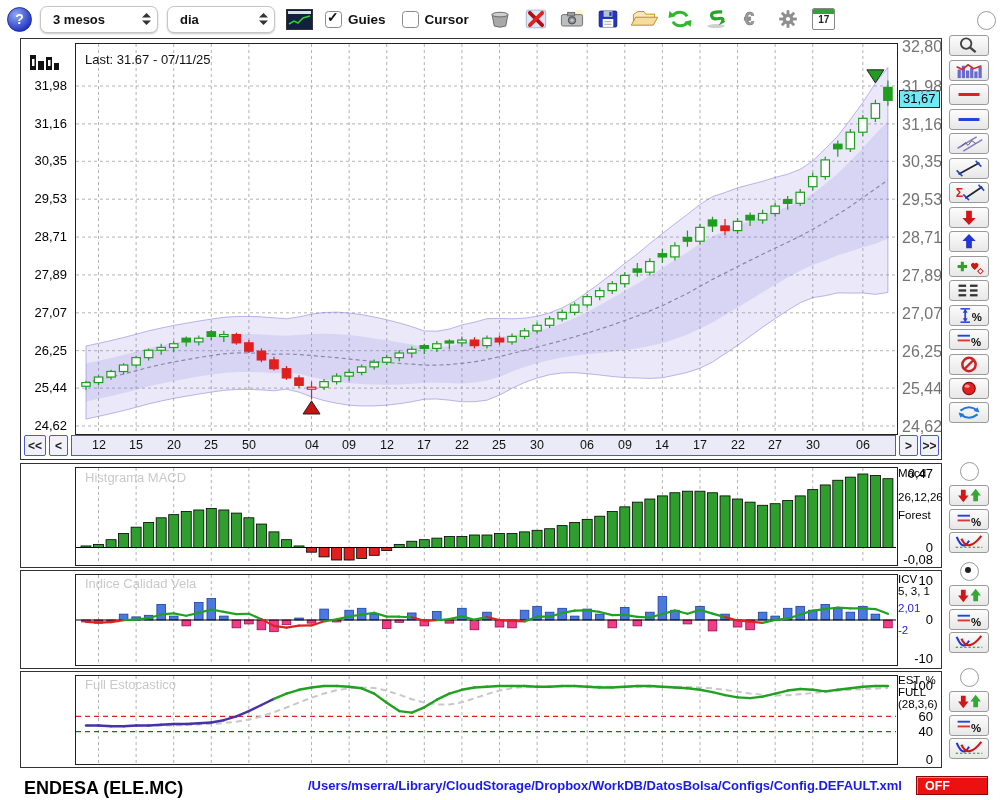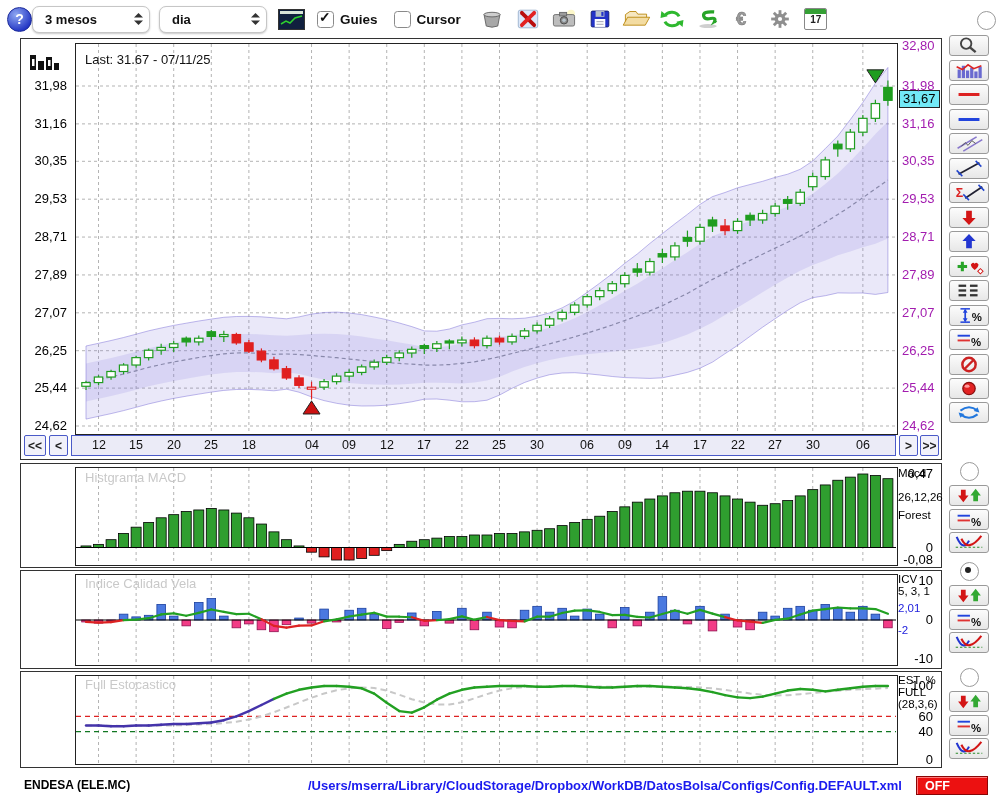--- a/index.html
+++ b/index.html
@@ -17,51 +17,51 @@
   .calendar .ctop{position:absolute;left:0;top:0;right:0;height:5px;background:#35a035;}
   .calendar .cnum{position:absolute;left:0;top:5px;right:0;text-align:center;font-size:10px;font-weight:700;color:#222;}
   .minichart{width:25px;height:19px;background:#10203e;border:1px solid #333;position:relative;}
   .radio{width:17px;height:17px;border-radius:50%;border:1.5px solid #9a9a9a;background:#fff;position:relative;}
   .radio.selected::after{content:"";position:absolute;left:4px;top:4px;width:6px;height:6px;border-radius:50%;background:#222;}
   
   .panel{position:absolute;background:#fff;border:1px solid #333;}
   .plot{position:absolute;background:#fff;border:1px solid #222;}
   .plot svg{display:block;}
   .axl{position:absolute;right:8px;font-size:13px;color:#000;white-space:nowrap;}
-  .axr{position:absolute;left:5px;font-size:13px;color:#a21caf;white-space:nowrap;}
+  .axr{position:absolute;left:5px;font-size:16px;color:#737373;white-space:nowrap;}
   .ptitle{position:absolute;font-size:13px;color:#c9c9c9;font-weight:400;white-space:nowrap;}
   .rlab{position:absolute;left:877px;font-size:11.5px;color:#000;white-space:nowrap;}
   .rlab.blue{color:#2222dd;}
   .lastlab{position:absolute;font-size:13px;color:#111;white-space:nowrap;}
   .pricetag{position:absolute;background:#72e9f6;border:1.5px solid #222;font-size:13px;color:#000;padding:0 3px;line-height:16px;}
   .grid{stroke:#b3b3b3;stroke-dasharray:3 3;stroke-width:1;}
   
   .navbtn{position:absolute;height:21px;background:#f1f1fa;border:1.5px solid #4a5ac8;border-radius:2px;font-size:12px;font-weight:700;color:#222;display:flex;align-items:center;justify-content:center;box-sizing:border-box;}
   .datestrip{position:absolute;background:#ebebf7;border:1.5px solid #4a5ac8;box-sizing:border-box;}
   .dlab{position:absolute;top:2px;width:26px;text-align:center;font-size:12.5px;color:#111;}
   
   .rtools{position:absolute;left:946px;top:0;width:54px;height:800px;}
   .tbtn{position:absolute;left:3px;width:40px;height:21px;background:linear-gradient(#fcfcfc,#e7e7e7);border:1px solid #9a9a9a;border-radius:3px;display:flex;align-items:center;justify-content:center;padding:0;box-sizing:border-box;}
   .rtools .radio{position:absolute;left:14px;}
   
   .statusbar{position:absolute;left:0;top:770px;width:1000px;height:30px;background:#fff;}
-  .sym{position:absolute;left:24px;top:8px;font-size:12px;font-weight:700;color:#000;}
+  .sym{position:absolute;left:24px;top:8px;font-size:18px;font-weight:700;color:#000;}
   .fpath{position:absolute;left:300px;top:8px;width:610px;text-align:center;font-size:13px;font-weight:700;color:#1a1aee;white-space:nowrap;}
   .offbtn{position:absolute;left:916px;top:6px;width:72px;height:19px;background:#ec1111;border:1px solid #8a0505;box-shadow:inset 1px 1px 0 #ff7a7a;color:#fff;font-size:12.5px;font-weight:700;display:flex;align-items:center;padding:0 0 0 8px;box-sizing:border-box;}
 </style>
 </head>
 <body>
 
 <div class="window">
 
   <div class="toolbar">
     <div class="helpbtn" style="margin-left:7px;">
         <span>?</span>
       </div>
-    <div class="select" style="width:100px;">
+    <div class="select" style="margin-left:8px;width:100px;">
       <span>3 mesos</span>
       <svg class="chev" viewBox="0 0 13 16">
           <path d="M2 6.5 L6.5 2 L11 6.5 Z" fill="#333"></path>
           <path d="M2 9.5 L6.5 14 L11 9.5 Z" fill="#333"></path>
         </svg>
     </div>
     <div class="select" style="margin-left:9px;width:90px;">
       <span>dia</span>
       <svg class="chev" viewBox="0 0 13 16">
           <path d="M2 6.5 L6.5 2 L11 6.5 Z" fill="#333"></path>
@@ -369,21 +369,21 @@
         <span class="axr" style="top: 379px;">24,62</span>
       </div>
 
     <button class="navbtn" style="left:3px;top:396px;width:22px;">&lt;&lt;</button>
     <button class="navbtn" style="left:28px;top:396px;width:19px;">&lt;</button>
     <div class="datestrip" id="datestrip" style="left:50px;top:396px;width:825px;height:21px;">
         <span class="dlab" style="left: 14px;">12</span>
         <span class="dlab" style="left: 51px;">15</span>
         <span class="dlab" style="left: 89px;">20</span>
         <span class="dlab" style="left: 126px;">25</span>
-        <span class="dlab" style="left: 164px;">18</span>
+        <span class="dlab" style="left: 164px;">50</span>
         <span class="dlab" style="left: 227px;">04</span>
         <span class="dlab" style="left: 264px;">09</span>
         <span class="dlab" style="left: 302px;">12</span>
         <span class="dlab" style="left: 339px;">17</span>
         <span class="dlab" style="left: 377px;">22</span>
         <span class="dlab" style="left: 414px;">25</span>
         <span class="dlab" style="left: 452px;">30</span>
         <span class="dlab" style="left: 502px;">06</span>
         <span class="dlab" style="left: 540px;">09</span>
         <span class="dlab" style="left: 577px;">14</span>

